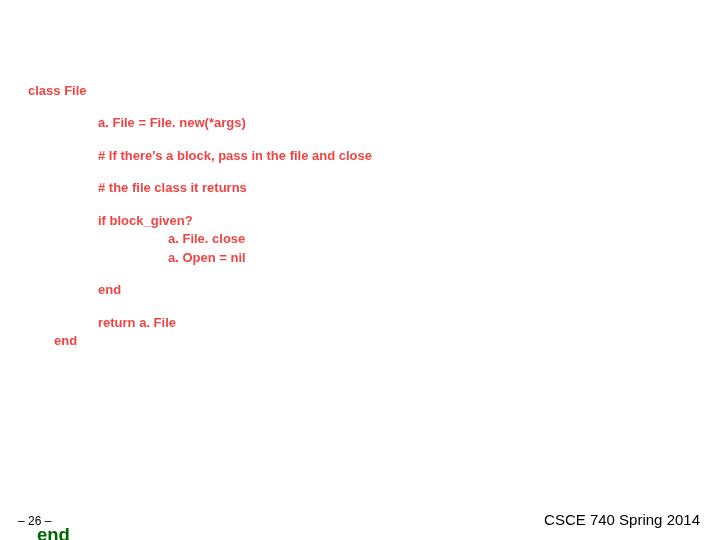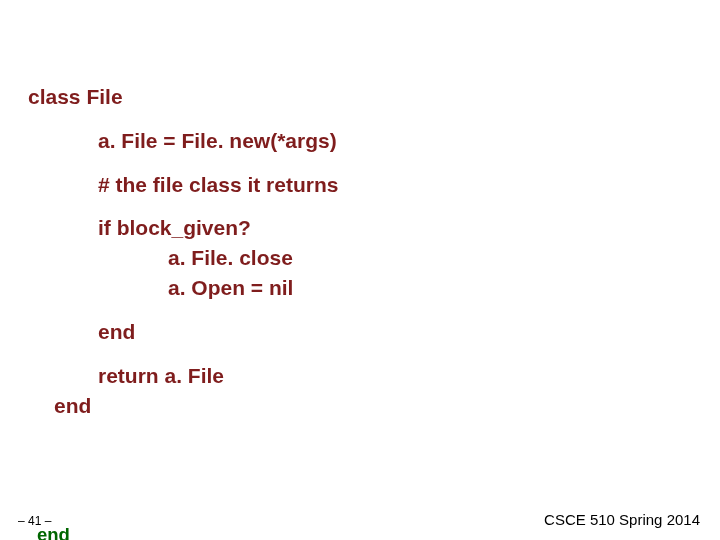--- a/index.html
+++ b/index.html
@@ -8,23 +8,23 @@
       height: 540px;
       background: #ffffff;
       font-family: Arial, Helvetica, sans-serif;
       position: relative;
       overflow: hidden;
     }
     .code-block {
       position: absolute;
       top: 82px;
       left: 28px;
-      color: #7f1d1d;
+      color: #ef4444;
       font-weight: bold;
-      font-size: 21px;
+      font-size: 13px;
       line-height: 1.42;
     }
     .line { white-space: pre; }
     .ind1 { padding-left: 26px; }
     .ind2 { padding-left: 70px; margin-top: 14px; }
     .ind3 { padding-left: 140px; }
     .page-num {
       position: absolute;
       bottom: 12px;
       left: 18px;
@@ -46,24 +46,25 @@
       font-weight: bold;
       font-size: 18.5px;
     }
   </style>
 </head>
 <body>
 
 <div class="code-block">
   <div class="line">class File</div>
   <div class="line ind2">a. File = File. new(*args)</div>
+  <div class="line ind2"># If there's a block, pass in the file and close</div>
   <div class="line ind2"># the file class it returns</div>
   <div class="line ind2">if block_given?</div>
   <div class="line ind3">a. File. close</div>
   <div class="line ind3">a. Open = nil</div>
   <div class="line ind2">end</div>
   <div class="line ind2">return a. File</div>
   <div class="line ind1">end</div>
 </div>
 
-<div class="page-num">– 41 –</div>
+<div class="page-num">– 26 –</div>
 <div class="end-bottom">end</div>
-<div class="footer-right">CSCE 510 Spring 2014</div>
+<div class="footer-right">CSCE 740 Spring 2014</div>
 
 </body></html>

